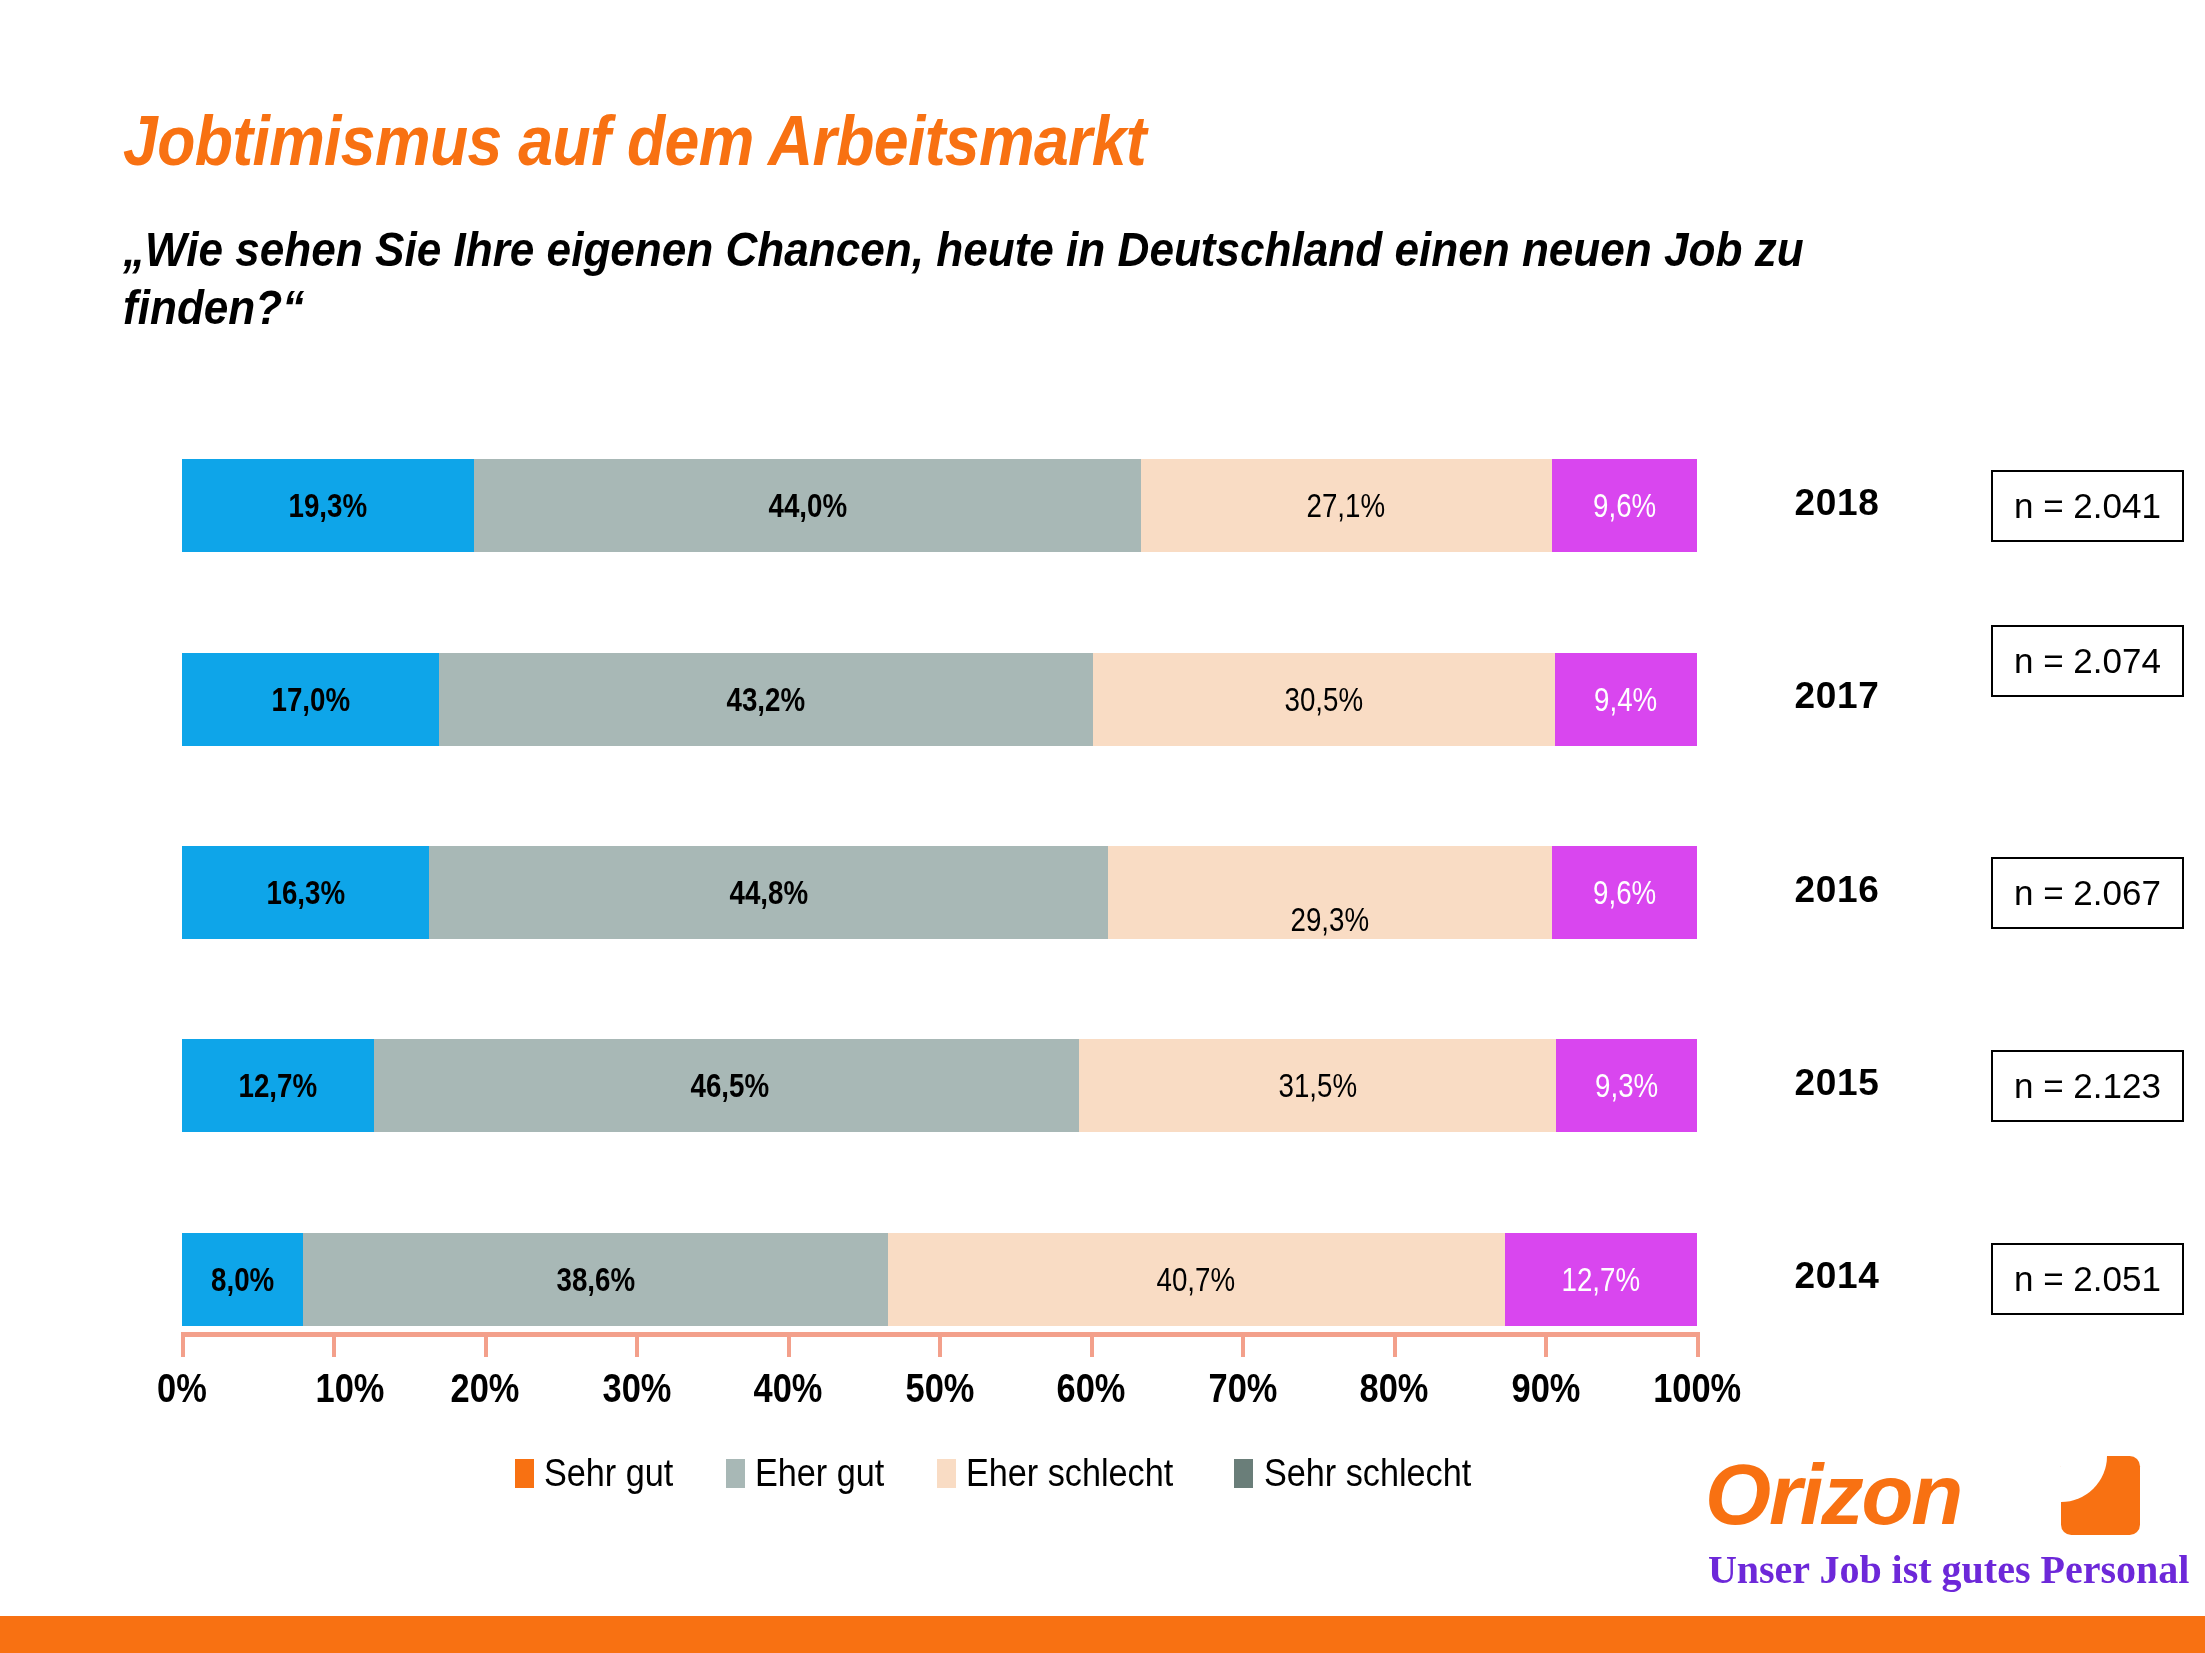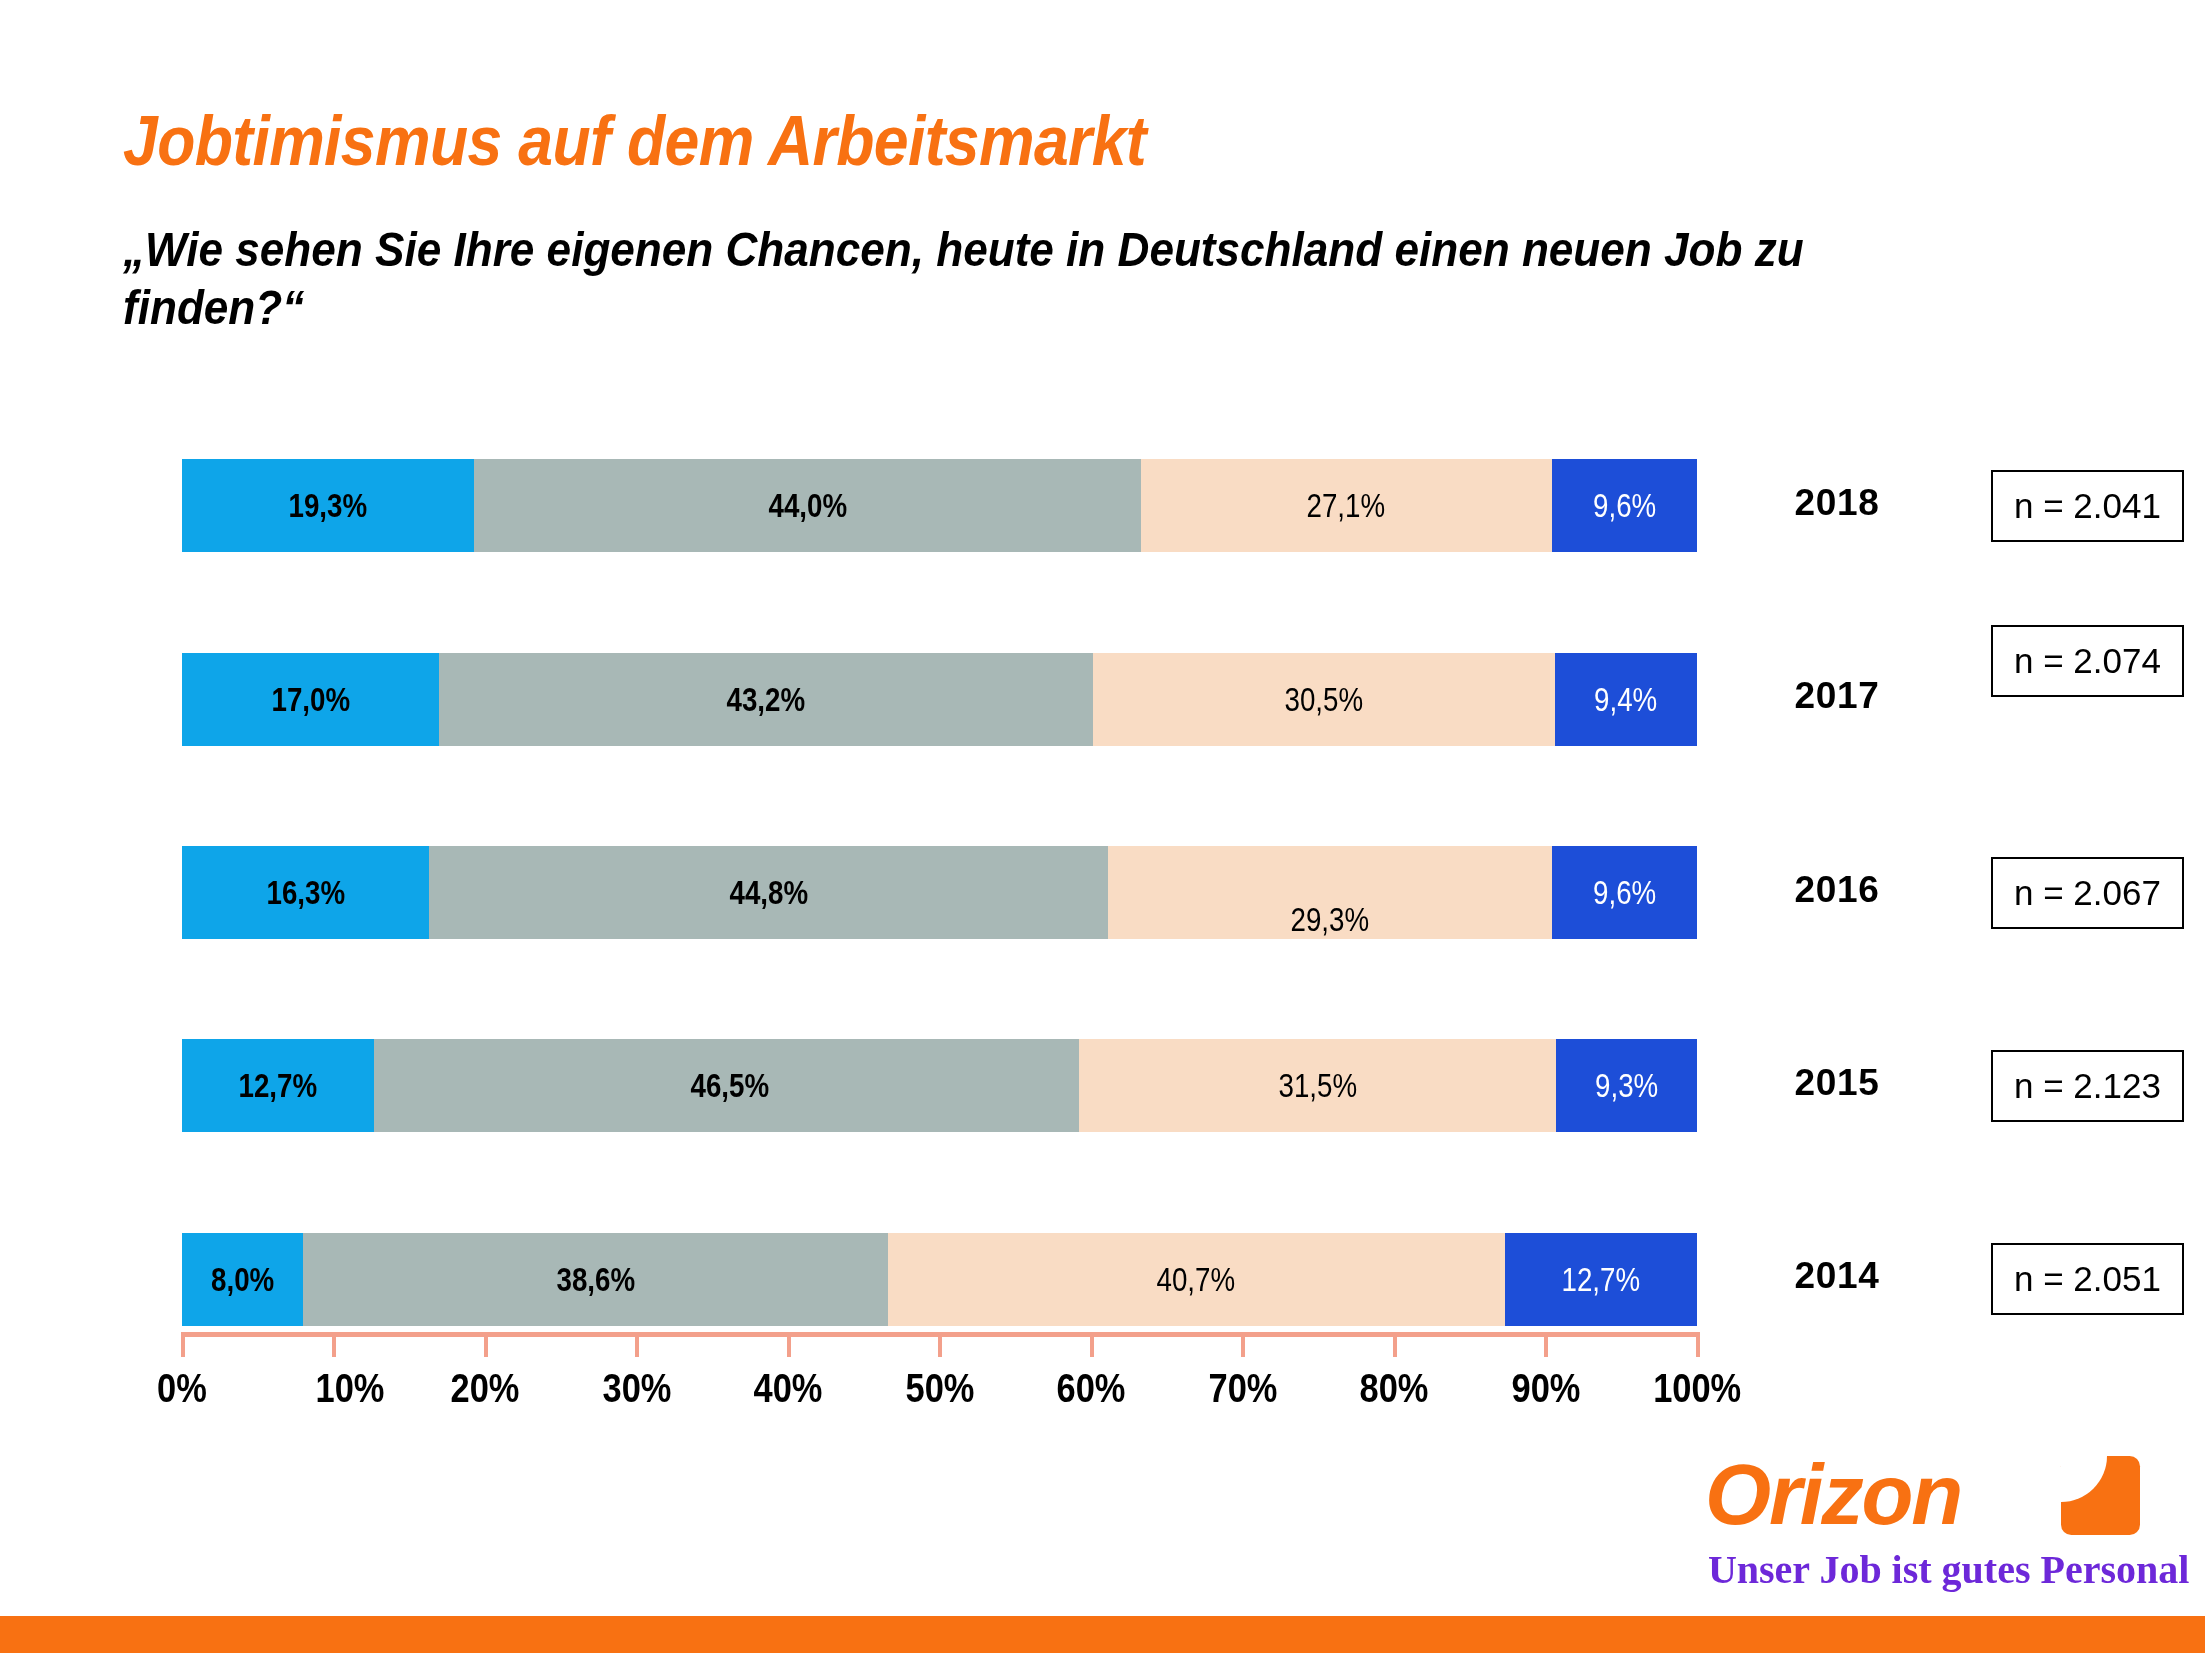--- a/index.html
+++ b/index.html
@@ -76,21 +76,21 @@
     overflow: hidden;
     transform-origin: center;
   }
   .seg span {
     display: inline-block;
     transform: scaleX(0.84);
   }
   .seg.s1 { background: #0ea5e9; }
   .seg.s2 { background: #A8B8B6; }
   .seg.s3 { background: #F9DCC4; }
-  .seg.s4 { background: #1d4ed8; color: #ffffff; }
+  .seg.s4 { background: #d946ef; color: #ffffff; }
   .seg.s3 span, .seg.s4 span { font-weight: normal; }
 
   
   .year-label {
     position: absolute;
     width: 162px;
     text-align: center;
     font-family: "Liberation Sans Narrow", "Liberation Sans", sans-serif;
     font-size: 37px;
     font-weight: bold;
@@ -301,20 +301,38 @@
           <span>40,7%</span>
         </div>
         <div class="seg s4" style="width: 12.7%;">
           <span>12,7%</span>
         </div>
       </div>
     </div>
 
   <div id="axis-line"></div>
 
+  <div id="legend">
+      <div class="legend-item">
+        <div class="legend-swatch" style="background: rgb(248, 113, 18);"></div>
+        <div class="legend-text"><span>Sehr gut</span></div>
+      </div>
+      <div class="legend-item">
+        <div class="legend-swatch" style="background: rgb(168, 184, 182);"></div>
+        <div class="legend-text"><span>Eher gut</span></div>
+      </div>
+      <div class="legend-item">
+        <div class="legend-swatch" style="background: rgb(249, 220, 196);"></div>
+        <div class="legend-text"><span>Eher schlecht</span></div>
+      </div>
+      <div class="legend-item">
+        <div class="legend-swatch" style="background: rgb(106, 126, 121);"></div>
+        <div class="legend-text"><span>Sehr schlecht</span></div>
+      </div>
+    </div>
 
   <div id="logo">
     <span id="logo-word">Orizon</span>
     <span id="logo-mark"></span>
     <div id="logo-tagline">Unser Job ist gutes Personal</div>
   </div>
 
   <div id="bottom-band"></div>
 <div class="year-label" style="left: 1756px; top: 482px;">2018</div>
     <div class="n-box" style="left: 1991px; top: 470px;">n = 2.041</div>

